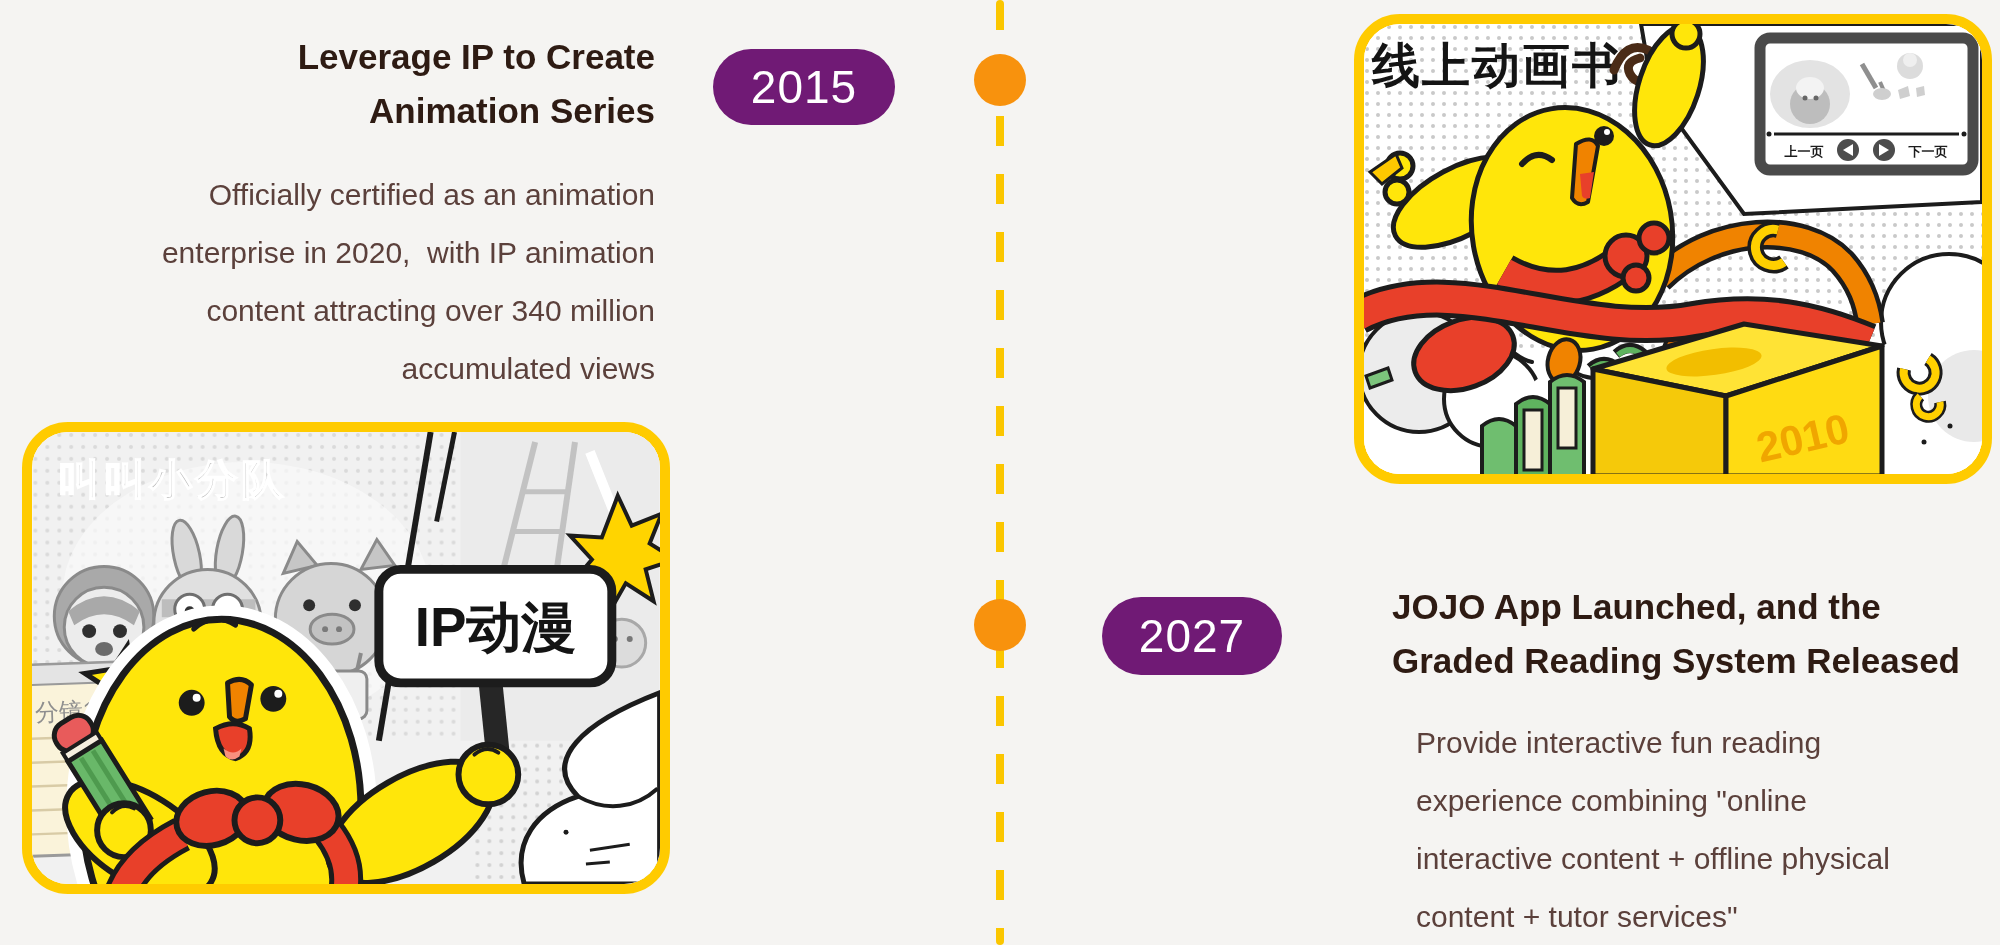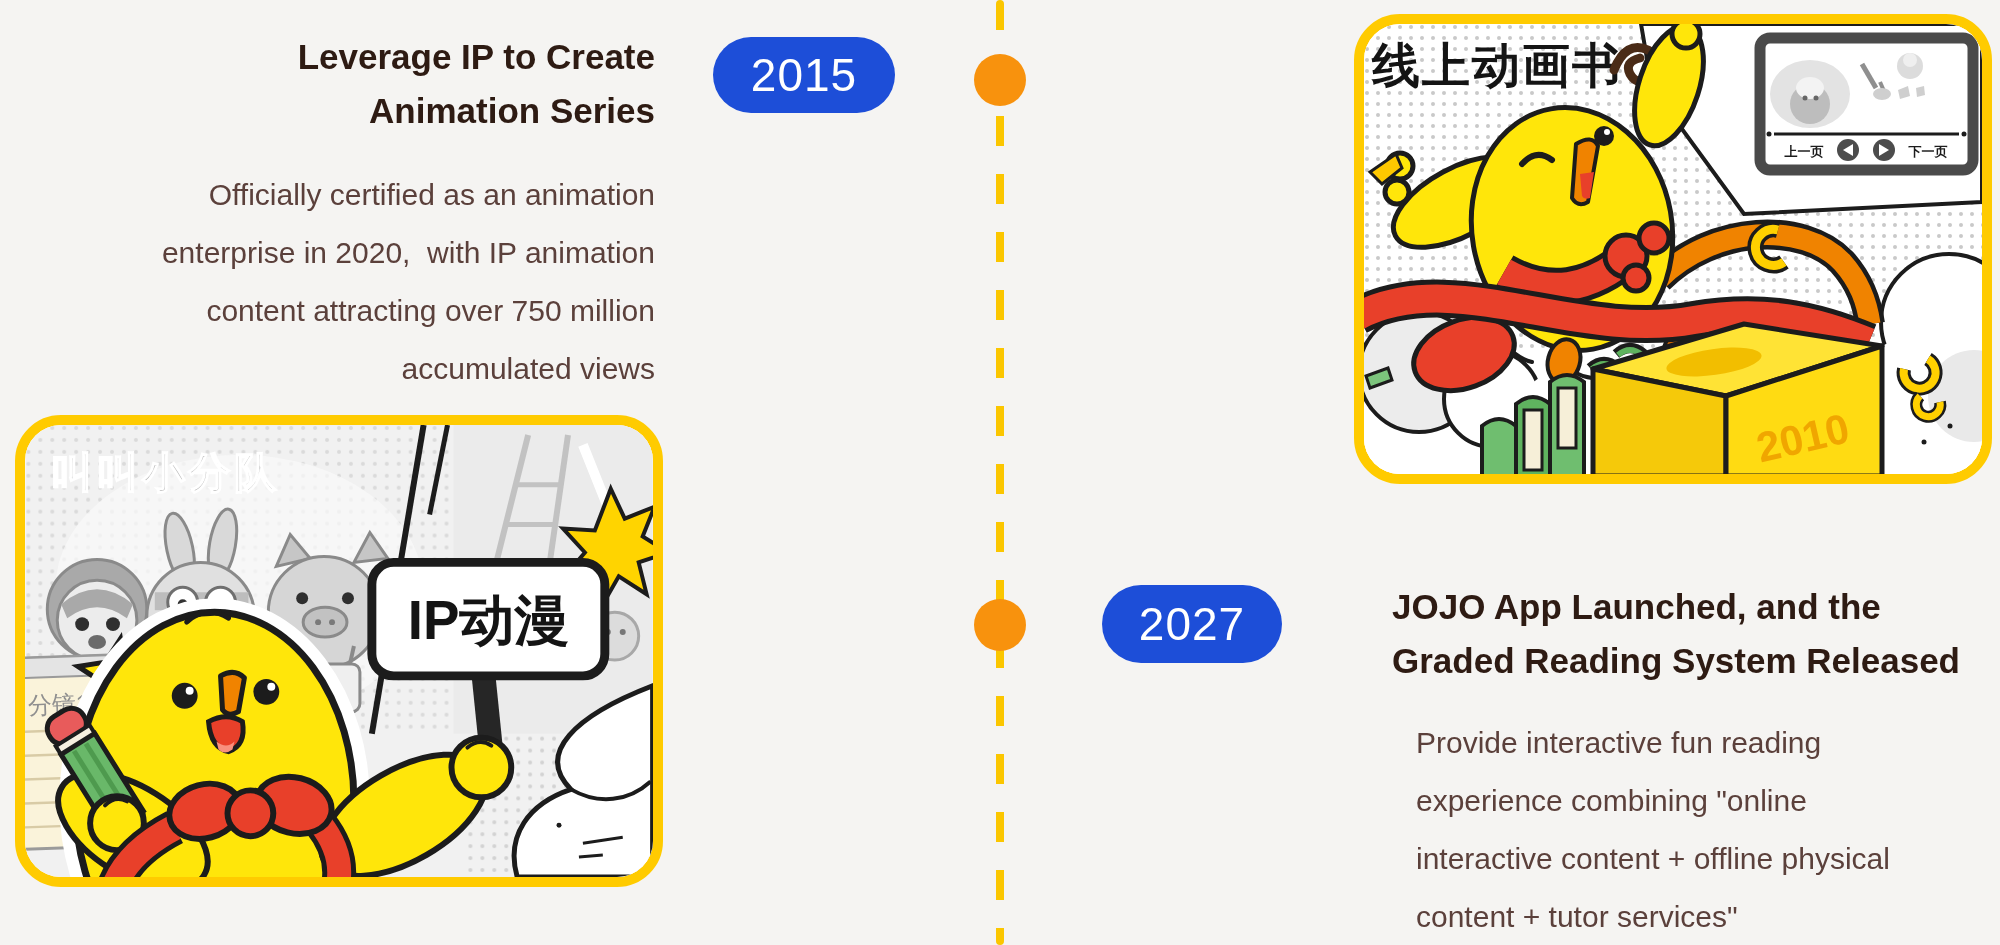--- a/index.html
+++ b/index.html
@@ -10,22 +10,22 @@
   }
   .abs{position:absolute;}
   .timeline-line{
     left:996px;top:0;width:8px;height:945px;border-radius:4px;
     background:repeating-linear-gradient(180deg,#FBC600 0 30px,transparent 30px 58px);
   }
   .timeline-dot{width:52px;height:52px;border-radius:50%;background:#F8920D;}
   .dot-2015{left:974px;top:54px;}
   .dot-2018{left:974px;top:599px;}
   .year-badge{
-    background:#1d4ed8;color:#ffffff;display:flex;align-items:center;justify-content:center;
-    border-radius:40px;font-size:46px;font-weight:400;letter-spacing:1px;
+    background:#701a75;color:#ffffff;display:flex;align-items:center;justify-content:center;
+    border-radius:40px;font-size:46px;font-weight:400;letter-spacing:1px;margin-top:12px;
   }
   .badge-2015{left:713px;top:37px;width:182px;height:76px;}
   .badge-2018{left:1102px;top:585px;width:180px;height:78px;}
   .milestone-title{
     font-size:35px;font-weight:700;color:#2E1B13;line-height:54px;white-space:pre-wrap;
   }
   .milestone-desc{
     font-size:30px;font-weight:400;color:#5B403B;line-height:58px;white-space:pre-wrap;
   }
   .t2015{right:1345px;top:30px;text-align:right;}
@@ -45,21 +45,21 @@
 
 <div class="abs timeline-line"></div>
 <div class="abs timeline-dot dot-2015"></div>
 <div class="abs timeline-dot dot-2018"></div>
 
 <div class="abs year-badge badge-2015">2015</div>
 <div class="abs milestone-title t2015">Leverage IP to Create
 Animation Series</div>
 <div class="abs milestone-desc d2015">Officially certified as an animation
 enterprise in 2020,  with IP animation
-content attracting over 750 million
+content attracting over 340 million
 accumulated views</div>
 
 <div class="abs year-badge badge-2018">2027</div>
 <div class="abs milestone-title t2018">JOJO App Launched, and the
 Graded Reading System Released</div>
 <div class="abs milestone-desc d2018">Provide interactive fun reading
 experience combining "online
 interactive content + offline physical
 content + tutor services"</div>
 
@@ -190,21 +190,21 @@
     <path d="M540 345 a16 16 0 1 0 24 -10" stroke="#FFD000" stroke-width="8" fill="none"></path>
     <path d="M556 372 a12 12 0 1 0 20 6" stroke="#1c1c1c" stroke-width="12" fill="none"></path>
     <path d="M556 372 a12 12 0 1 0 20 6" stroke="#FFD000" stroke-width="7" fill="none"></path>
     <path d="M2 352 l22 -8 4 12 -22 8 z" fill="#7CC47C" stroke="#1c1c1c" stroke-width="3"></path>
     <circle cx="560" cy="418" r="2.5" fill="#1c1c1c"></circle>
     <circle cx="586" cy="402" r="2.5" fill="#1c1c1c"></circle>
   </g>
 </svg>
 </figure>
 
-<figure class="abs figure fig-ip" style="margin:7px">
+<figure class="abs figure fig-ip" style="margin:14px">
 <svg viewBox="0 0 630 454" xmlns="http://www.w3.org/2000/svg">
   <rect width="630" height="454" fill="#f1f1f1"></rect>
   <rect width="430" height="310" fill="url(#dotsB)" opacity="0.75"></rect>
   <ellipse cx="215" cy="165" rx="185" ry="135" fill="#fafafa" opacity="0.7"></ellipse>
 
   <g>
     <rect x="430" y="0" width="200" height="310" fill="#ebebeb"></rect>
     <line x1="505" y1="10" x2="470" y2="150" stroke="#c2c2c2" stroke-width="6"></line>
     <line x1="545" y1="10" x2="525" y2="150" stroke="#c2c2c2" stroke-width="6"></line>
     <line x1="492" y1="60" x2="536" y2="60" stroke="#c2c2c2" stroke-width="5"></line>

